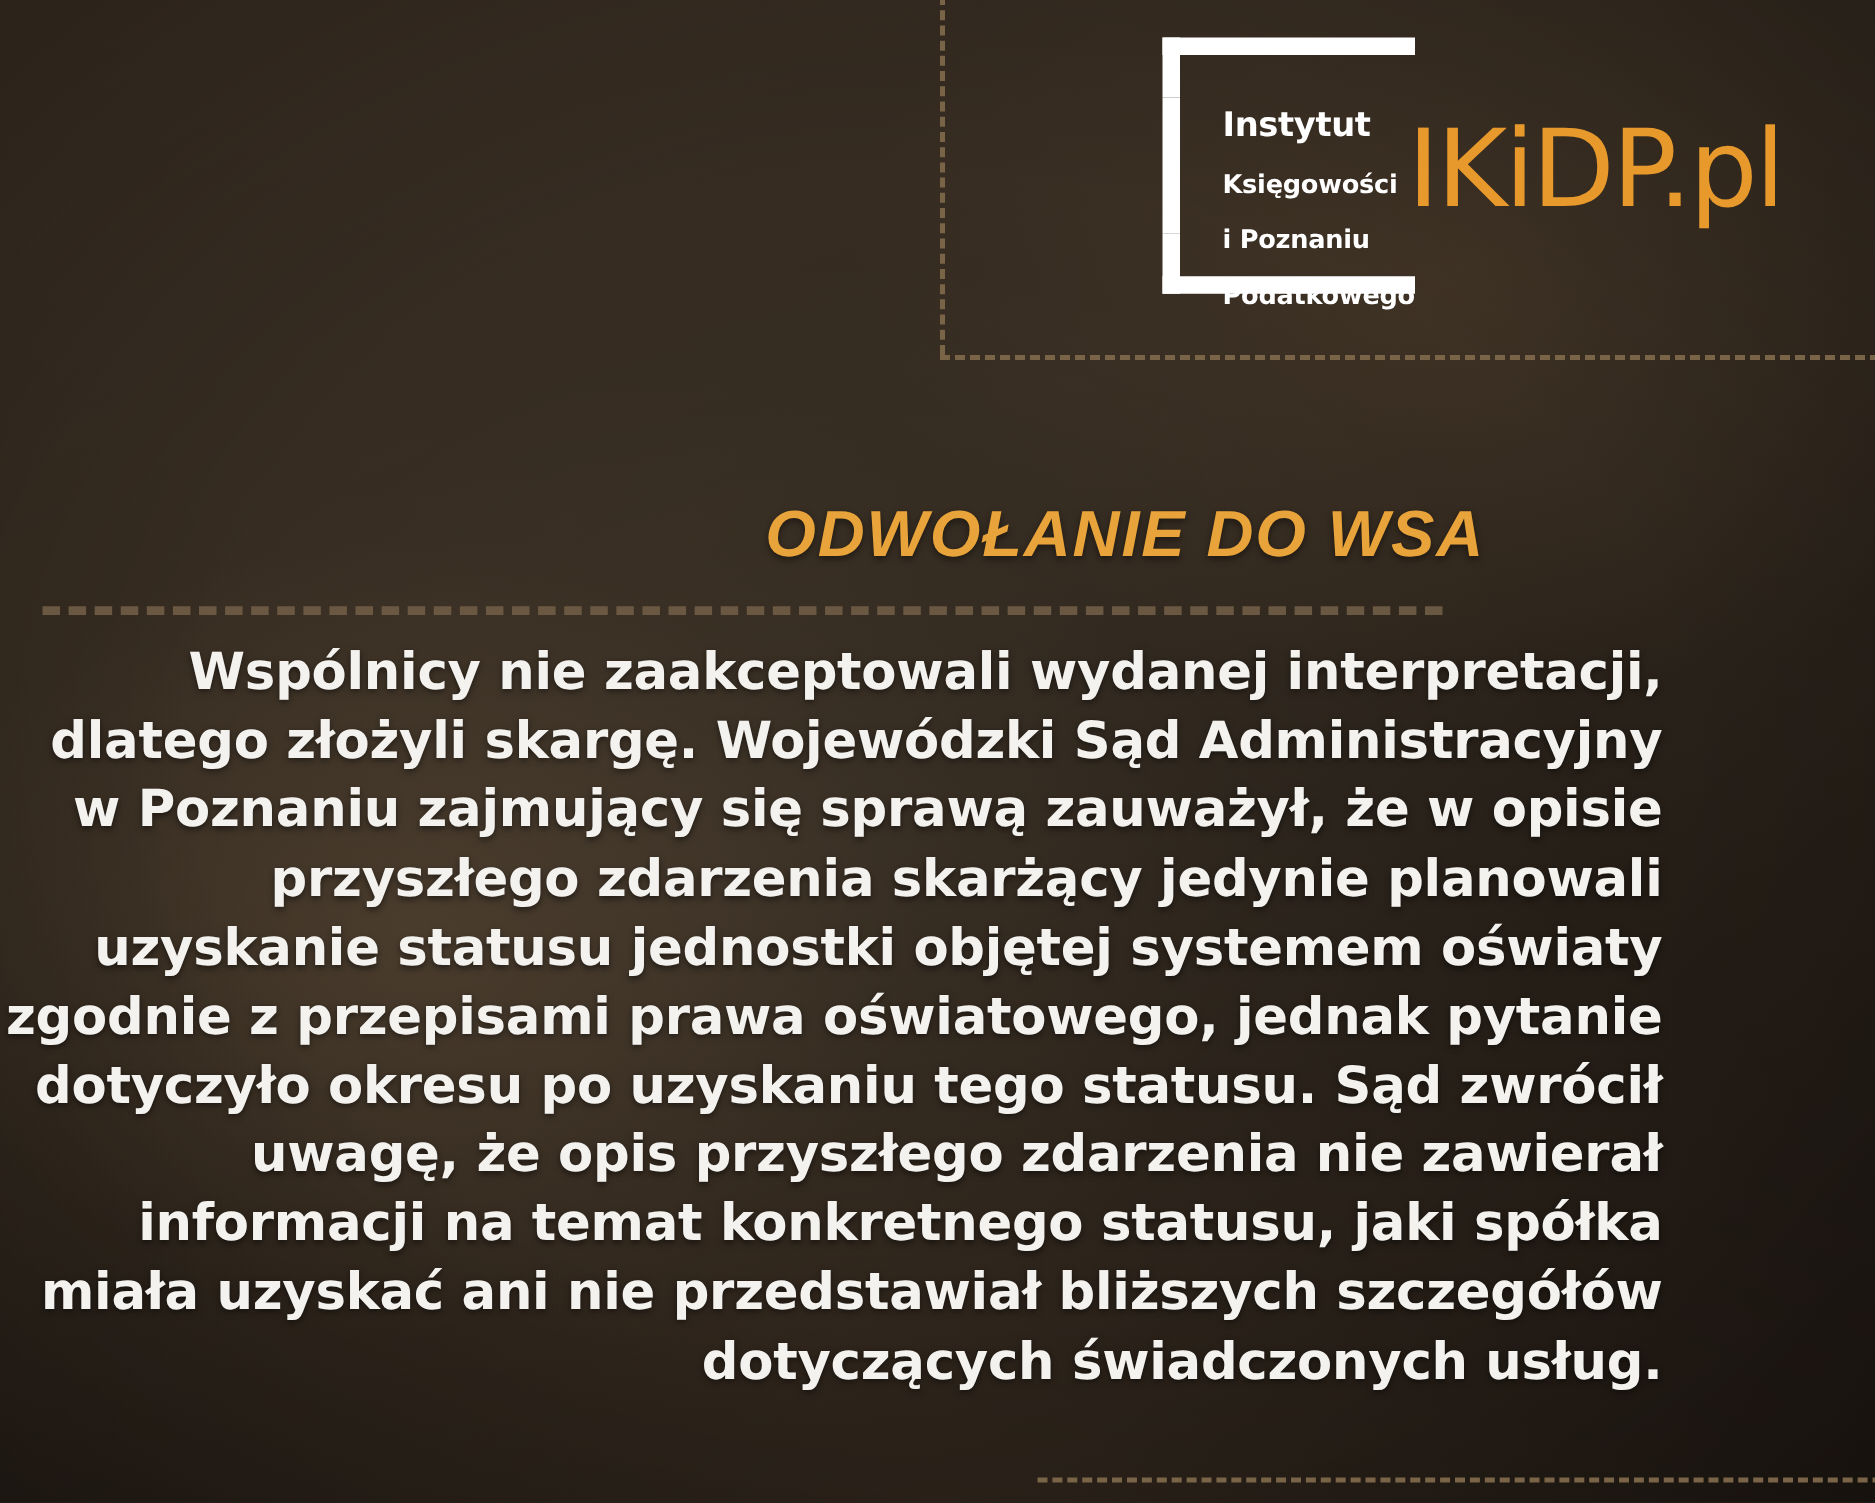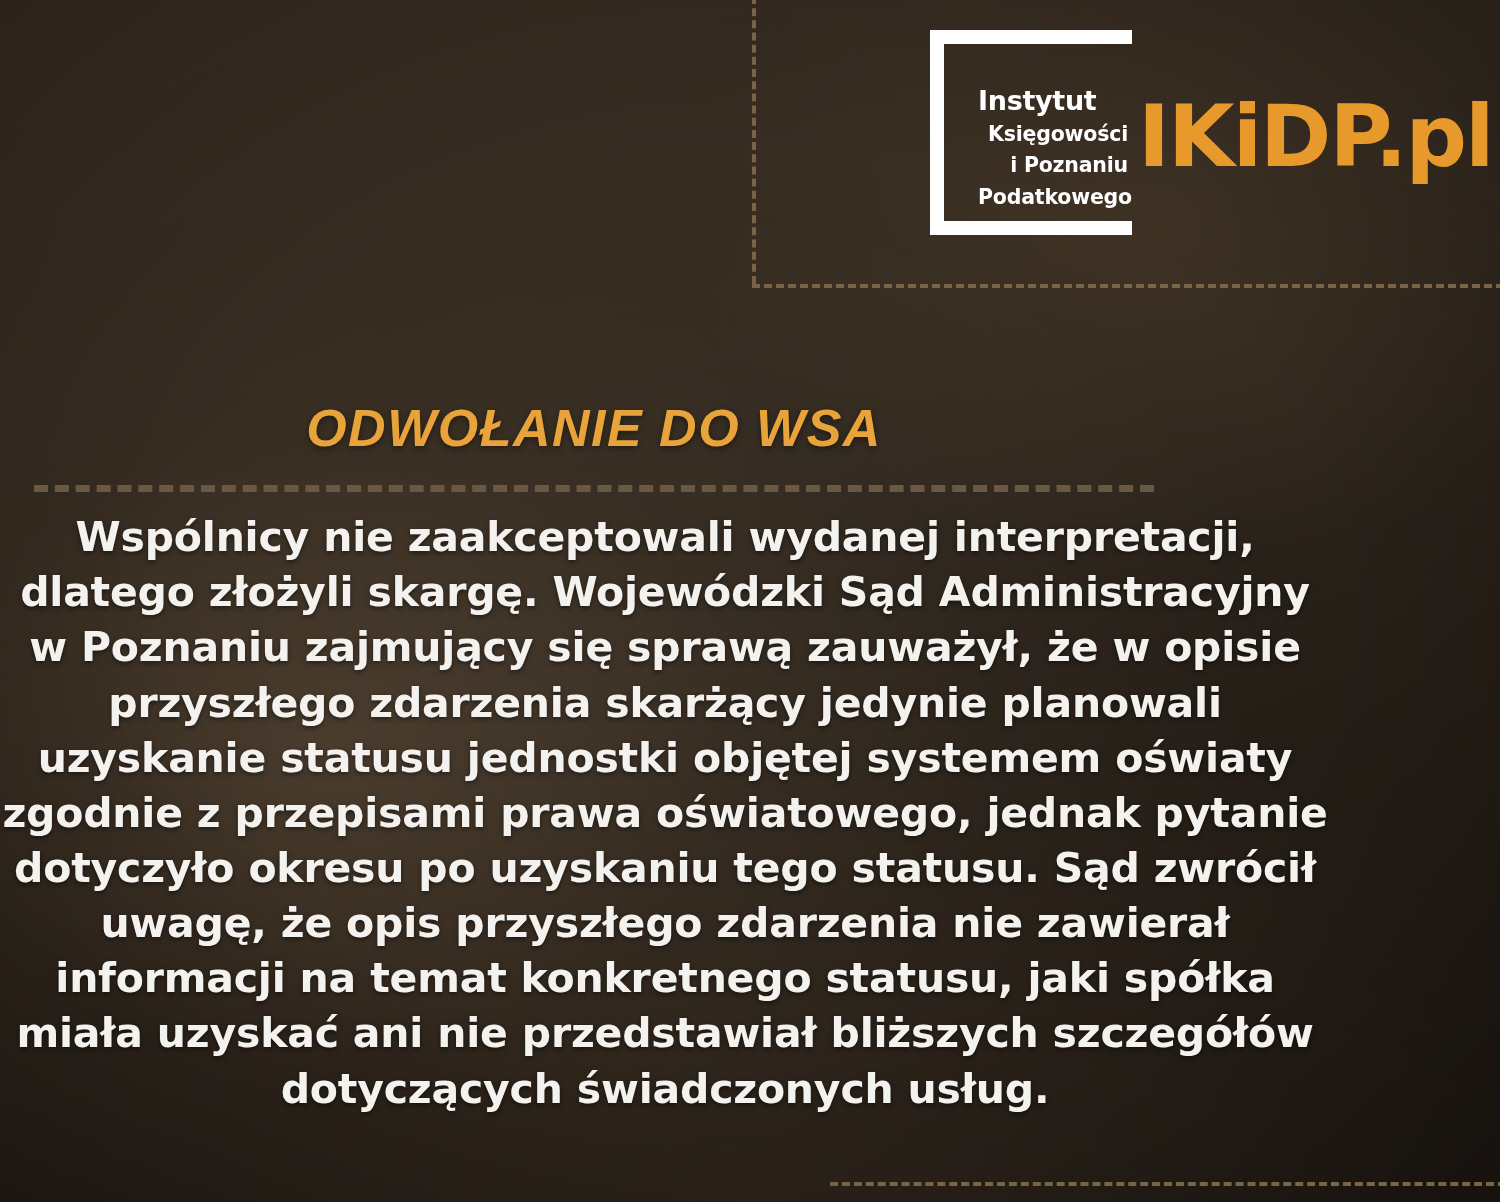--- a/index.html
+++ b/index.html
@@ -115,42 +115,41 @@
     font-size: 27px;
     font-weight: bold;
     line-height: 1.07;
     letter-spacing: -0.3px;
   }
   .logo-line-rest {
     font-size: 20.5px;
     font-weight: bold;
     line-height: 1.24;
     letter-spacing: -0.2px;
-    margin-top: 6px;
-    text-align: right;
+    margin-top: 19px;
   }
   .logo-brand {
     position: absolute;
-    left: 208px;
+    left: 196px;
     top: 63px;
     font-size: 86px;
-    font-weight: bold;
+    font-weight: normal;
     color: #e8992c;
     letter-spacing: -2px;
     line-height: 1;
     font-family: "DejaVu Sans", sans-serif;
   }
 
   
   .content {
     position: absolute;
     left: 0;
     top: 400px;
     width: 1188px;
-    text-align: center;
+    text-align: right;
   }
   .headline {
     font-family: "Liberation Sans", sans-serif;
     font-style: italic;
     font-weight: bold;
     font-size: 52px;
     color: #e8a33a;
     letter-spacing: 1.5px;
     margin: 0;
     line-height: 1.1;

